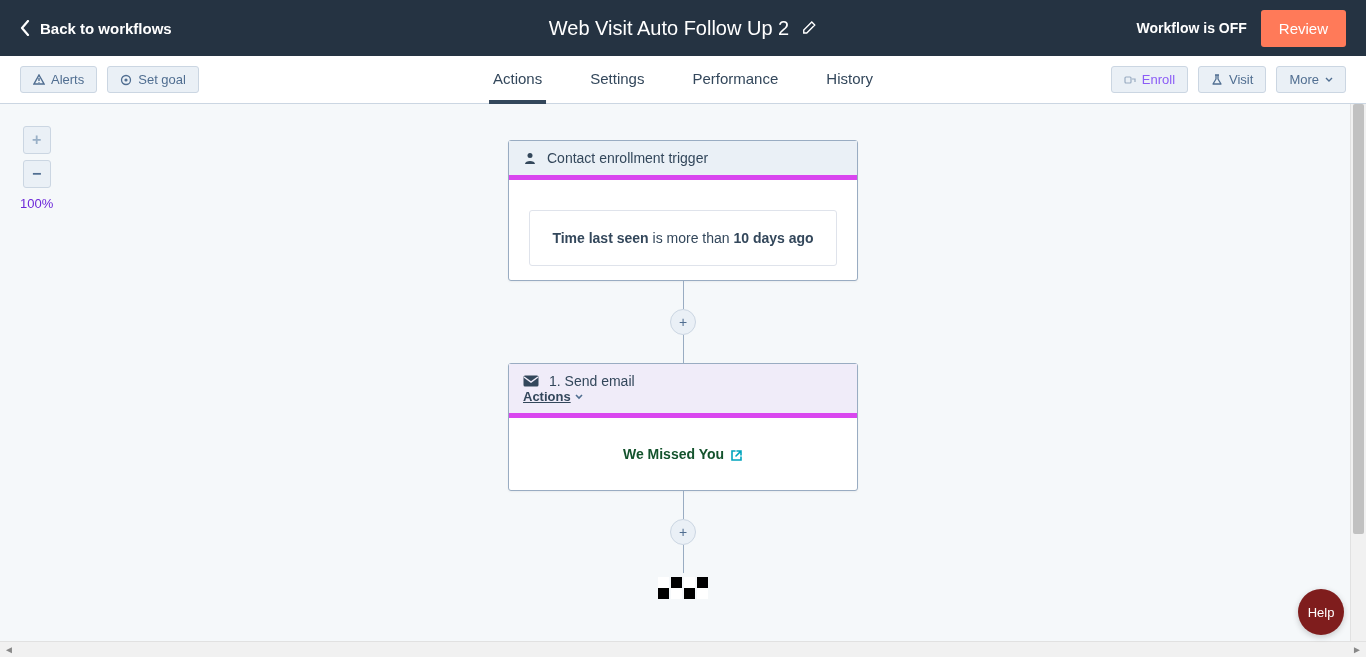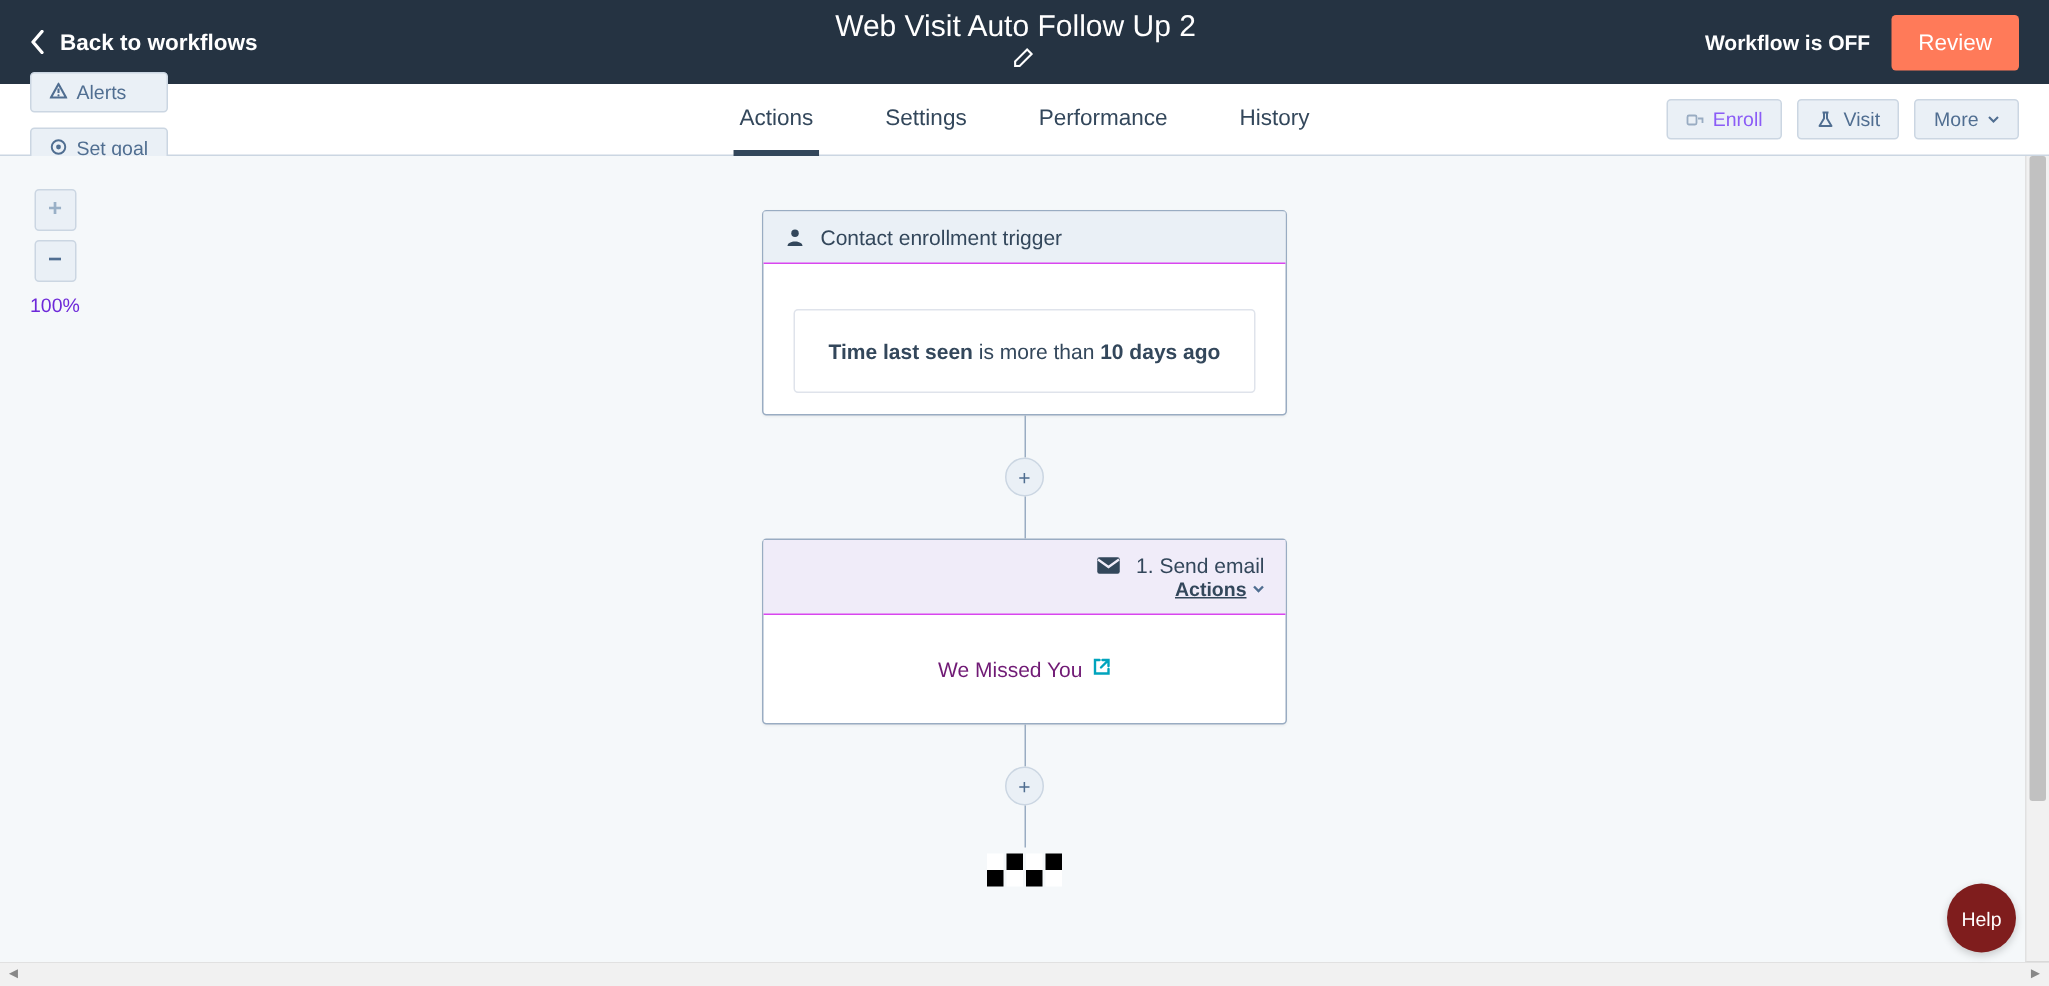--- a/index.html
+++ b/index.html
@@ -1,52 +1,52 @@
 <!DOCTYPE html>
 <html><head>
 <meta charset="utf-8">
 <style>
   * { box-sizing: border-box; margin: 0; padding: 0; }
   body { font-family: -apple-system, BlinkMacSystemFont, "Segoe UI", Helvetica, Arial, sans-serif; font-size: 14px; color: #33475b; background: #fff; overflow: hidden; }
   .topbar { background: #253342; height: 56px; display: flex; align-items: center; justify-content: space-between; padding: 0 20px; color: #fff; }
   .back-link { display: flex; align-items: center; font-weight: 700; font-size: 15px; cursor: pointer; }
   .back-link svg { margin-right: 10px; }
-  .title-wrap { display: flex; align-items: center; position: absolute; left: 50%; transform: translateX(-50%); flex-direction: column; }
+  .title-wrap { display: flex; align-items: center; position: absolute; left: 50%; transform: translateX(-50%); }
   .title-wrap .wf-title { font-size: 20px; font-weight: 500; margin-right: 12px; }
   .title-wrap .pencil { cursor: pointer; }
   .top-right { display: flex; align-items: center; gap: 14px; }
   .wf-status { font-size: 14px; font-weight: 700; }
   .btn-review { background: #ff7a59; color: #fff; border: none; border-radius: 3px; padding: 10px 18px; font-size: 15px; font-weight: 500; cursor: pointer; }
   .subbar { height: 48px; border-bottom: 1px solid #cbd6e2; display: flex; align-items: center; justify-content: space-between; padding: 0 20px; position: relative; }
-  .subbar-left { display: flex; gap: 10px; flex-direction: column; }
+  .subbar-left { display: flex; gap: 10px; }
   .pill-btn { background: #eaf0f6; border: 1px solid #cbd6e2; color: #506e91; border-radius: 3px; padding: 5px 12px; font-size: 13px; display: inline-flex; align-items: center; gap: 6px; cursor: pointer; }
   .pill-btn.disabled { color: #8b5cf6; cursor: not-allowed; }
   .subbar-center { display: flex; gap: 40px; position: absolute; left: 50%; transform: translateX(-50%); height: 100%; }
   .tab { display: flex; align-items: center; color: #33475b; font-size: 15px; cursor: pointer; border-bottom: 4px solid transparent; padding: 0 4px; margin-bottom: -1px; }
   .tab.active { border-bottom-color: #33475b; font-weight: 500; }
   .subbar-right { display: flex; gap: 10px; }
   .canvas-wrap { position: relative; height: calc(657px - 56px - 48px); background: #f5f8fa; overflow: auto; }
   .zoom-ctrls { position: absolute; left: 20px; top: 22px; display: flex; flex-direction: column; align-items: center; }
   .zoom-btn { width: 28px; height: 28px; background: #eaf0f6; border: 1px solid #cbd6e2; border-radius: 3px; color: #506e91; font-size: 16px; font-weight: bold; display: flex; align-items: center; justify-content: center; cursor: pointer; }
   .zoom-btn.plus { color: #99b0c7; }
   .zoom-btn + .zoom-btn { margin-top: 6px; }
   .zoom-pct { margin-top: 8px; font-size: 13px; color: #6d28d9; }
   .flow { width: 350px; margin: 0 auto; padding-top: 36px; display: flex; flex-direction: column; align-items: center; }
   .card { width: 100%; background: #fff; border: 1px solid #99acc2; border-radius: 3px; box-shadow: 0 1px 2px rgba(0,0,0,0.05); }
-  .card-header { background: #eaf0f6; padding: 9px 14px; display: flex; align-items: flex-end; font-size: 14px; color: #33475b; border-bottom: 1px solid #d946ef; justify-content: space-between; }
+  .card-header { background: #eaf0f6; padding: 9px 14px; display: flex; align-items: flex-start; font-size: 14px; color: #33475b; border-bottom: 5px solid #d946ef; justify-content: space-between; }
   .card-header .hdr-left { display: flex; align-items: center; gap: 10px; }
   .card-header.send { background: #f0ecf9; flex-direction: column; }
   .card-body { padding: 30px 20px 14px; }
   .trigger-box { border: 1px solid #dfe3eb; border-radius: 3px; padding: 16px 20px; text-align: center; font-size: 14px; color: #33475b; line-height: 1.6; }
   .trigger-box .bold { font-weight: 700; }
   .connector { width: 1px; height: 28px; background: #99acc2; }
   .plus-node { width: 26px; height: 26px; border-radius: 50%; background: #eaf0f6; border: 1px solid #cbd6e2; color: #506e91; display: flex; align-items: center; justify-content: center; font-size: 14px; cursor: pointer; }
   .actions-link { color: #33475b; font-weight: 600; text-decoration: underline; font-size: 13px; display: inline-flex; align-items: center; gap: 4px; cursor: pointer; }
   .email-body { padding: 28px 20px; text-align: center; }
-  .email-link { color: #701a75; font-weight: 400; font-size: 14px; display: inline-flex; align-items: flex-start; gap: 6px; cursor: pointer; }
+  .email-link { color: #14532d; font-weight: 700; font-size: 14px; display: inline-flex; align-items: flex-end; gap: 6px; cursor: pointer; }
   .finish { margin-top: 4px; display: flex; gap: 2px; }
   .finish .sq { width: 11px; height: 11px; background: #000; }
   .finish .ws { width: 11px; height: 11px; background: #fff; }
   .help-bubble { position: fixed; right: 22px; bottom: 22px; width: 46px; height: 46px; border-radius: 50%; background: #7f1d1d; color: #fff; font-size: 13px; font-weight: 500; display: flex; align-items: center; justify-content: center; cursor: pointer; z-index: 40; box-shadow: 0 2px 6px rgba(0,0,0,.2); }
   .hscroll { position: fixed; bottom: 0; left: 0; right: 0; height: 16px; background: #f1f1f1; border-top: 1px solid #e1e1e1; z-index: 30; display:flex; align-items:center; justify-content:space-between; padding:0 2px;}
   .hscroll .arrow { width:14px; height:14px; display:flex; align-items:center; justify-content:center; color:#888; font-size:10px;}
   .vscroll { position: fixed; top: 104px; right:0; bottom:16px; width:16px; background:#f1f1f1; border-left:1px solid #e1e1e1; z-index:29;}
   .vscroll .thumb { position:absolute; top:0; left:2px; right:2px; height:80%; background:#c1c1c1; border-radius:2px;}
 </style>
 </head>

